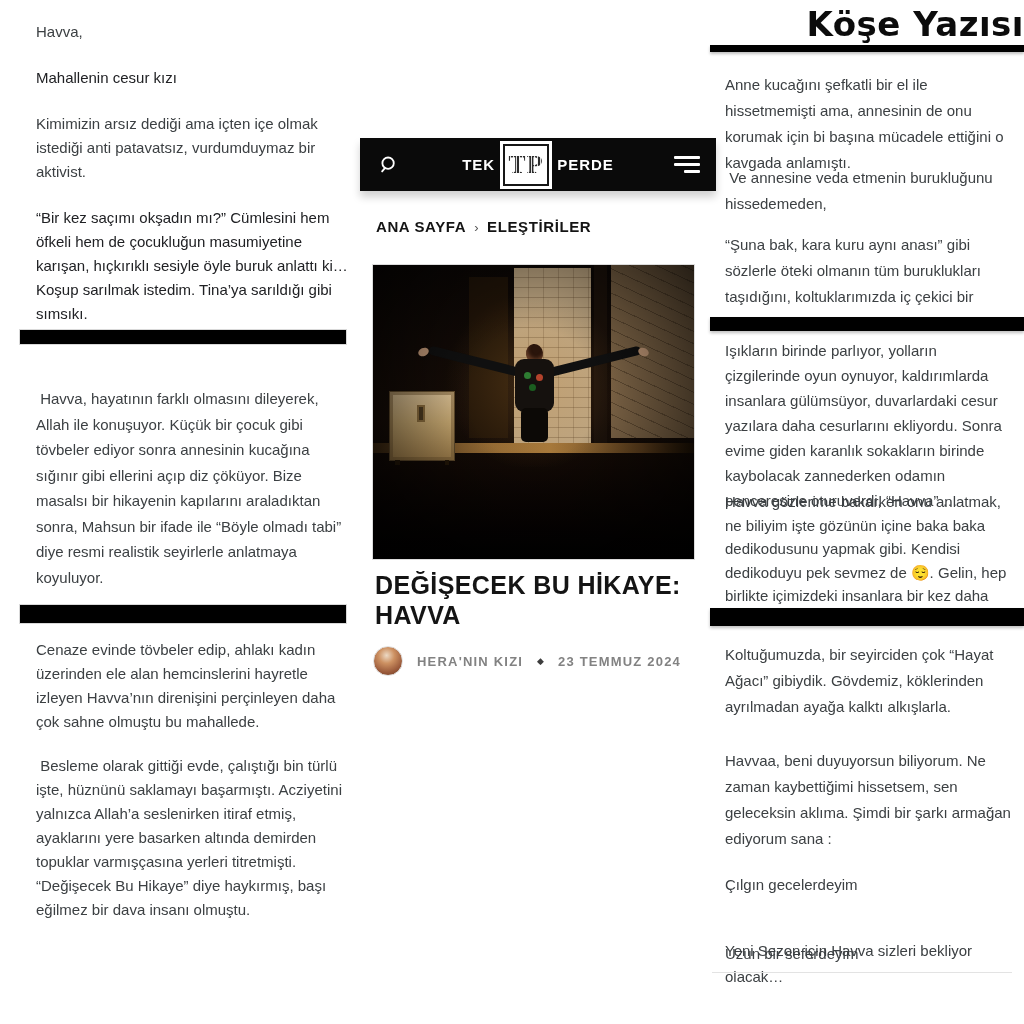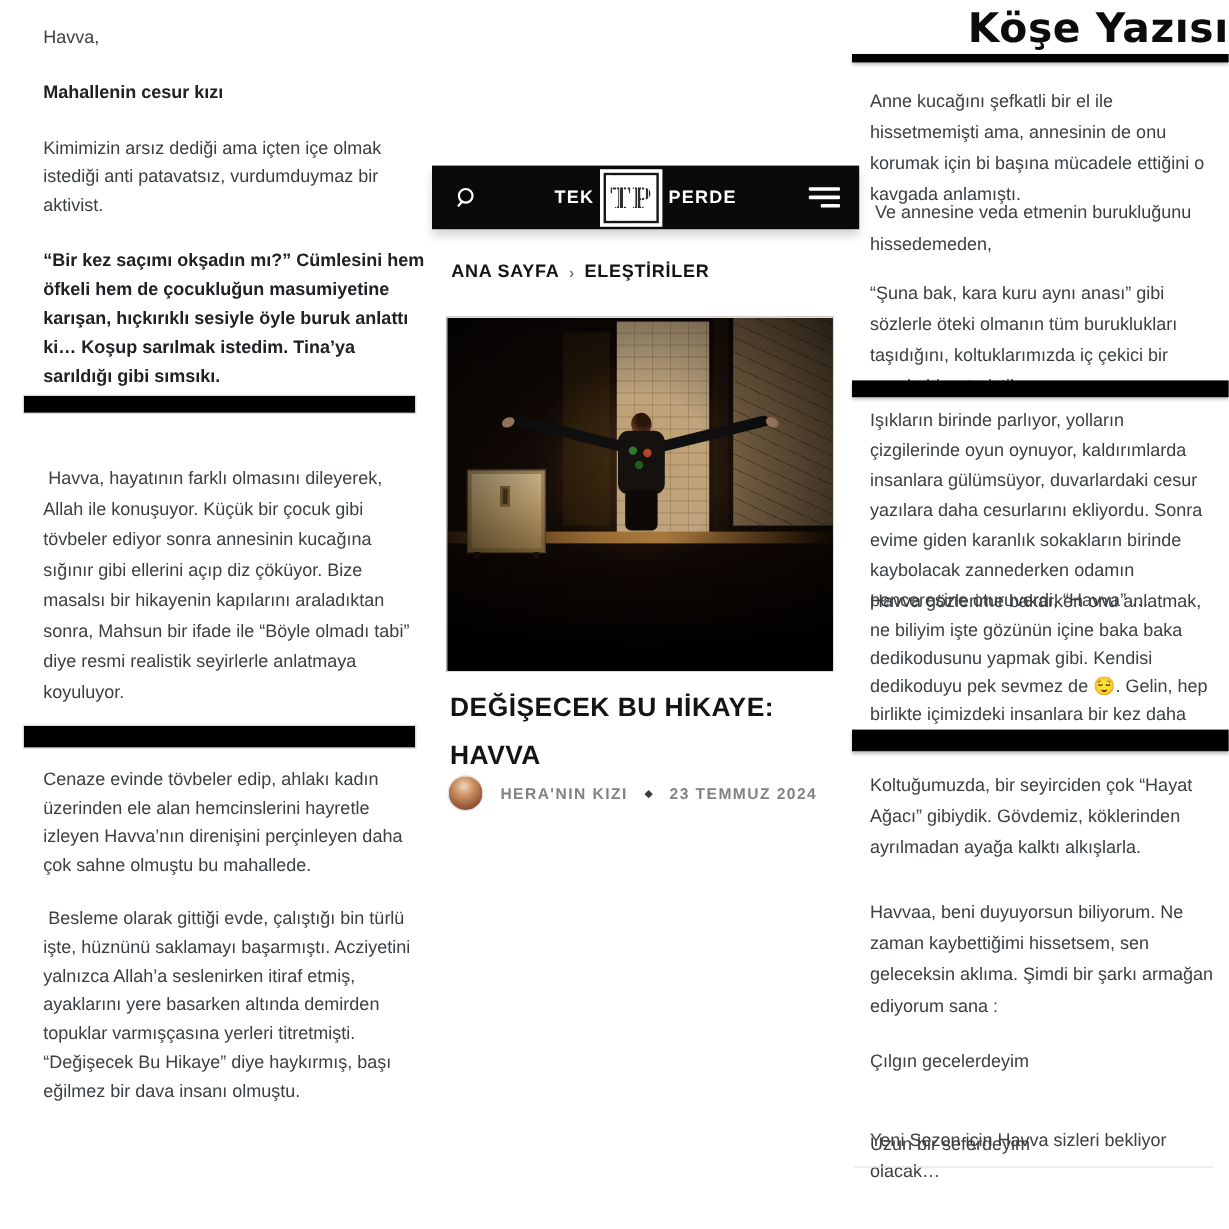--- a/index.html
+++ b/index.html
@@ -2,21 +2,21 @@
 <html lang="tr"><head>
 <meta charset="utf-8">
 <style>
   html,body{margin:0;padding:0;}
   body{width:1024px;height:1024px;background:#ffffff;position:relative;overflow:hidden;
        font-family:"Liberation Sans",sans-serif;}
 
   
   .lt{position:absolute;left:36px;width:318px;font-size:15px;line-height:24px;
       color:#3c4043;white-space:pre-wrap;margin:0;}
-  .lt.bold{font-weight:700;color:#202124;}
+  .lt.bold{font-weight:400;color:#202124;}
   .lbar{position:absolute;left:20px;width:326px;background:#000;outline:1px solid #d9d9d9;}
 
   
   .site-header{position:absolute;left:360px;top:138px;width:356px;height:53px;background:#0a0a0a;
       display:flex;align-items:center;justify-content:space-between;padding:0;box-sizing:border-box;
       box-shadow:0 6px 8px rgba(0,0,0,0.18);}
   .hdr-side{width:58px;display:flex;align-items:center;justify-content:center;}
   .brand{display:flex;align-items:center;gap:5px;}
   .brand-word{color:#fff;font-weight:700;font-size:15px;letter-spacing:1px;}
   .logo-box{background:#fff;padding:3px;width:46px;height:42px;box-sizing:content-box;}
@@ -72,21 +72,21 @@
   .pf-arm-l{left:2px;top:26px;width:102px;height:9px;border-radius:5px;background:#101010;
       transform-origin:100% 50%;transform:rotate(14deg);}
   .pf-arm-r{left:118px;top:26px;width:102px;height:9px;border-radius:5px;background:#101010;
       transform-origin:0 50%;transform:rotate(-14deg);}
   .pf-hand-l{left:-6px;top:4px;width:11px;height:8px;border-radius:50%;background:#c79d7b;transform:rotate(-25deg);}
   .pf-hand-r{left:214px;top:4px;width:11px;height:8px;border-radius:50%;background:#c79d7b;transform:rotate(25deg);}
   .pf-legs{left:97px;top:64px;width:27px;height:34px;border-radius:5px;background:#0c0906;}
   .ph-vig{inset:0;background:radial-gradient(ellipse at 50% 44%,rgba(0,0,0,0) 28%,rgba(0,0,0,0.5) 72%,rgba(0,0,0,0.82) 100%);}
 
   .article-title{position:absolute;left:375px;top:570px;width:336px;margin:0;
-      font-size:22px;line-height:40px;font-weight:700;color:#141414;letter-spacing:0.4px;}
+      font-size:25px;line-height:30px;font-weight:700;color:#141414;letter-spacing:0.4px;}
   .meta{position:absolute;left:373px;top:646px;display:flex;align-items:center;gap:14px;}
   .avatar{width:28px;height:28px;border-radius:50%;
       background:radial-gradient(circle at 45% 30%,#ecd9c4 0%,#cd9162 32%,#9a5a3b 68%,#64361f 100%);
       border:1px solid #e2e2e2;}
   .meta .mt{font-size:13px;font-weight:700;letter-spacing:1.2px;color:#828282;}
   .meta .dsep{font-size:9px;color:#3d3d3d;}
 
   
   .kt{position:absolute;left:710px;width:314px;margin:0;text-align:right;
       font-family:"DejaVu Sans",sans-serif;font-weight:700;font-size:34px;color:#0c0c0c;letter-spacing:0.5px;}

